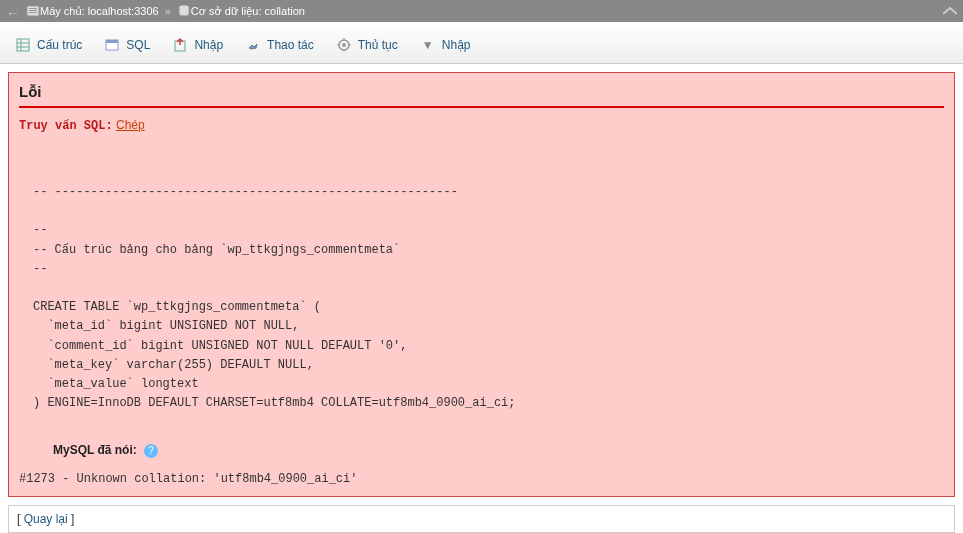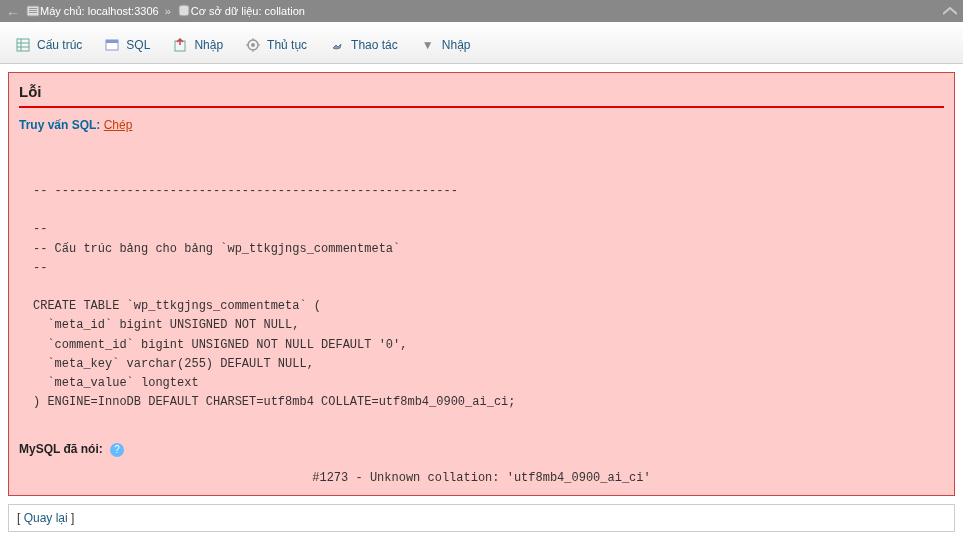--- a/index.html
+++ b/index.html
@@ -8,26 +8,26 @@
 .topbar .arrow-left { color: #ccc; margin-right: 6px; font-size: 14px; }
 .topbar .sep { margin: 0 6px; color: #ddd; }
 .topbar a { color: #fff; text-decoration: none; text-align: center; }
 .topbar .collapse { margin-left: auto; color: #ccc; font-size: 12px; }
 .tabs { background: linear-gradient(#fff, #eee); border-bottom: 1px solid #ccc; display: flex; padding: 4px 4px 0 4px; height: 42px; }
 .tab { display: flex; align-items: center; padding: 6px 10px; border: 1px solid transparent; border-bottom: none; cursor: pointer; color: #235a81; font-size: 12px; white-space: nowrap; }
 .tab .ticon { width: 16px; height: 16px; margin-right: 6px; display: inline-flex; align-items: center; justify-content: center; font-size: 12px; }
 .content { padding: 8px; }
 .error-box { border: 1px solid #c44; background: #fcc; padding: 10px; }
 .error-title { font-weight: bold; font-size: 15px; color: #222; border-bottom: 2px solid #d00; padding-bottom: 6px; margin-bottom: 10px; }
-.query-label { font-weight: bold; color: #0369a1; margin-bottom: 50px; display: inline; }
+.query-label { font-weight: bold; color: #b91c1c; margin-bottom: 50px; display: inline; font-family: Liberation Mono, monospace; }
 .copy-link { color: #c2410c; text-decoration: underline; cursor: pointer; }
 .sql-code { font-family: "Courier New", monospace; font-size: 12px; color: #333; white-space: pre; margin: 50px 0 30px 14px; line-height: 1.6; }
-.mysql-said { font-weight: bold; color: #222; margin-top: 16px; }
+.mysql-said { font-weight: bold; color: #222; margin-top: 16px; margin-left: 34px; }
 .help-icon { display: inline-block; width: 14px; height: 14px; border-radius: 50%; background: #6bf; color: #fff; text-align: center; line-height: 14px; font-size: 10px; margin-left: 4px; vertical-align: middle; cursor: pointer; }
-.error-msg { font-family: "Courier New", monospace; font-size: 12px; color: #333; margin-top: 14px; text-align: center; }
+.error-msg { font-family: "Courier New", monospace; font-size: 12px; color: #333; margin-top: 14px; }
 .back-box { border: 1px solid #ccc; padding: 6px 8px; margin-top: 8px; }
 .back-box a { color: #235a81; text-decoration: none; }
 svg { display: block; }
 </style>
 </head>
 <body>
 
 <div class="topbar">
   <span class="arrow-left">←</span>
   <span>
@@ -86,37 +86,37 @@
         <svg width="14" height="14">
           <rect x="2" y="3" width="10" height="10" fill="none" stroke="#6a9"></rect>
           <path d="M7 1 v6 M4 4 l3 -3 l3 3" fill="none" stroke="#c44" stroke-width="1.5"></path>
         </svg>
       </span>
     <span>Nhập</span>
   </div>
   <div class="tab">
     <span class="ticon">
         <svg width="14" height="14">
+          <path d="M3 10 l3 -3 l2 2 l3 -3 l-1 4 l-4 1 z" fill="#89c" stroke="#678"></path>
+        </svg>
+      </span>
+    <span>Thao tác</span>
+  </div>
+  <div class="tab">
+    <span class="ticon">
+        <svg width="14" height="14">
           <circle cx="7" cy="7" r="5" fill="none" stroke="#999" stroke-width="1.5"></circle>
           <circle cx="7" cy="7" r="2" fill="#999"></circle>
           <line x1="7" y1="0" x2="7" y2="3" stroke="#999"></line>
           <line x1="7" y1="11" x2="7" y2="14" stroke="#999"></line>
           <line x1="0" y1="7" x2="3" y2="7" stroke="#999"></line>
           <line x1="11" y1="7" x2="14" y2="7" stroke="#999"></line>
         </svg>
       </span>
     <span>Thủ tục</span>
-  </div>
-  <div class="tab">
-    <span class="ticon">
-        <svg width="14" height="14">
-          <path d="M3 10 l3 -3 l2 2 l3 -3 l-1 4 l-4 1 z" fill="#89c" stroke="#678"></path>
-        </svg>
-      </span>
-    <span>Thao tác</span>
   </div>
   <div class="tab">
     <span class="ticon" style="color:#888">▼</span>
     <span>Nhập</span>
   </div>
 </div>
 
 <div class="content">
   <div class="error-box">
     <div class="error-title">Lỗi</div>

